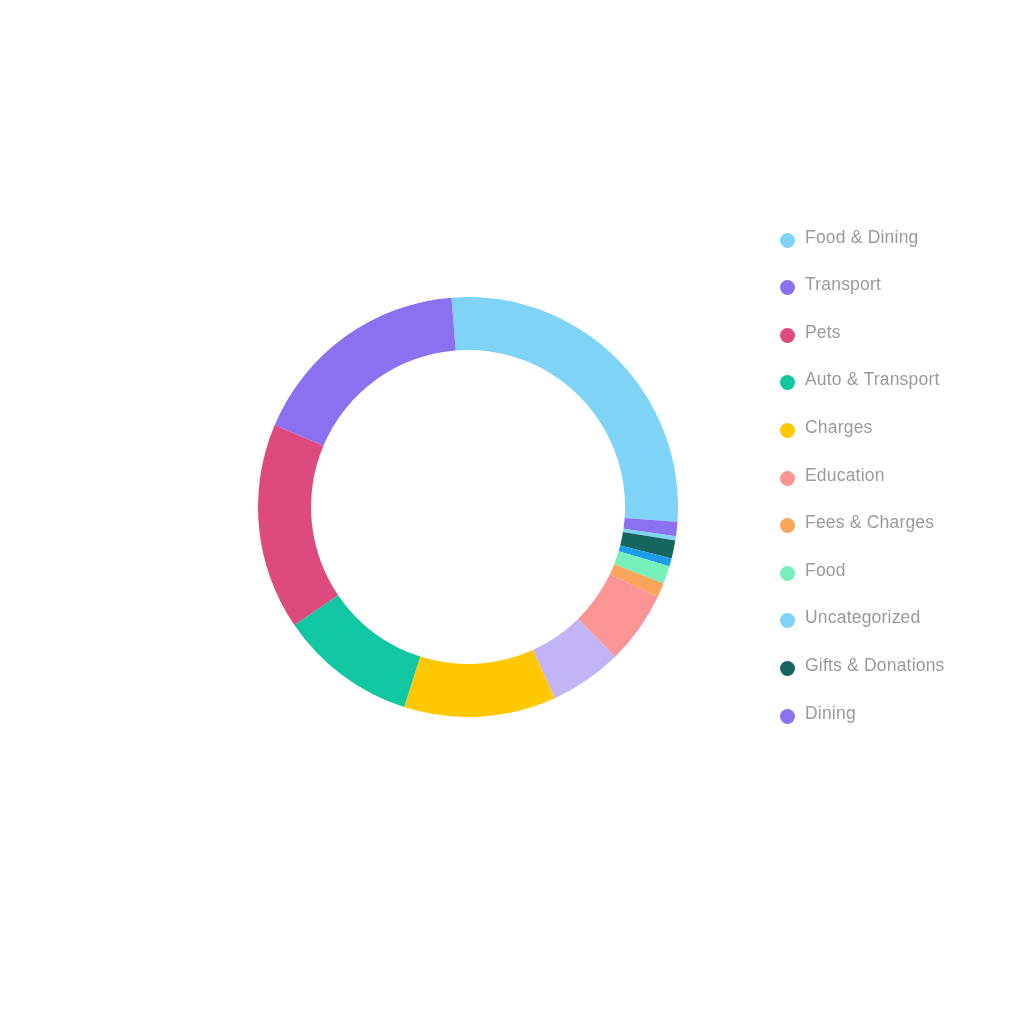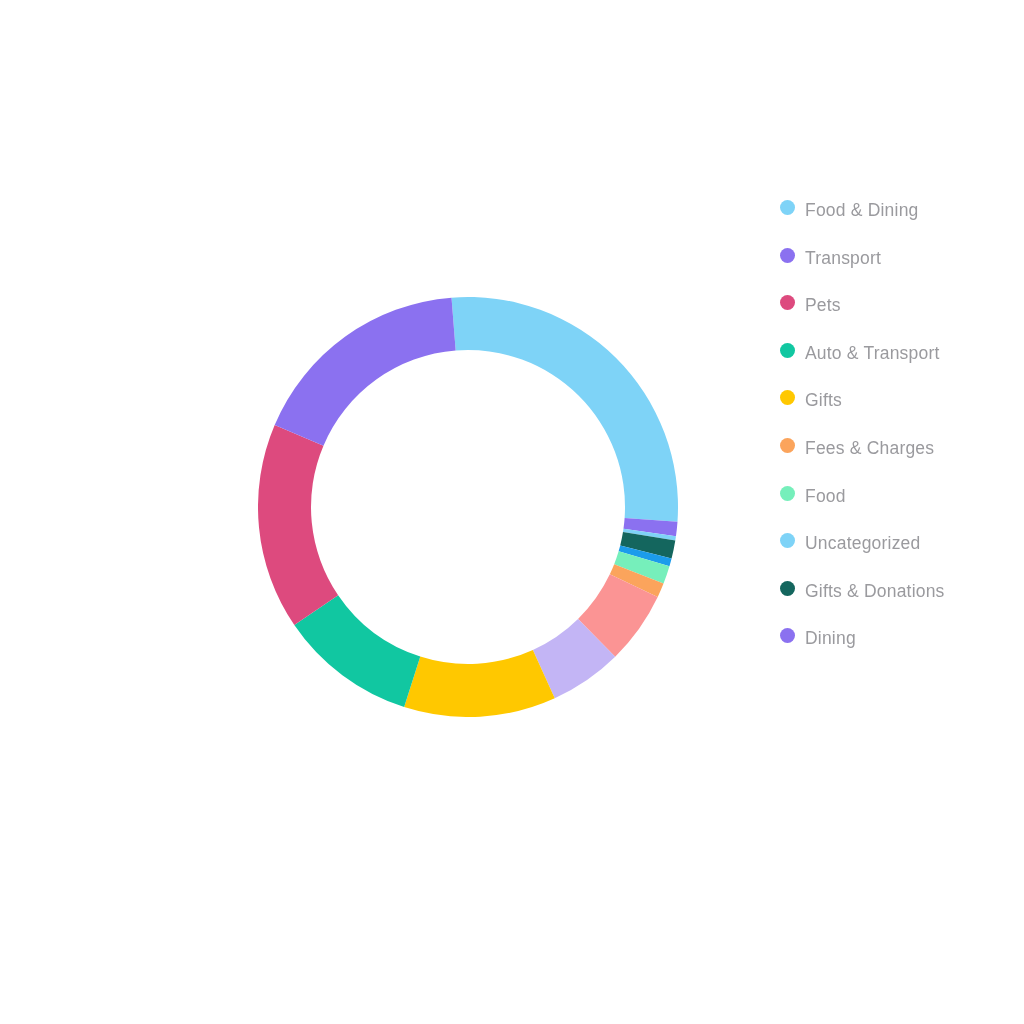--- a/index.html
+++ b/index.html
@@ -34,21 +34,21 @@
     height: 420px;
   }
   #legend {
     position: absolute;
     left: 780px;
     top: 200px;
     width: 240px;
   }
   .legend-item {
     display: flex;
-    align-items: flex-start;
+    align-items: flex-end;
     height: 47.6px;
   }
   .legend-dot {
     width: 15px;
     height: 15px;
     border-radius: 50%;
     flex: 0 0 15px;
     margin-right: 10px;
   }
   .legend-label {
@@ -97,21 +97,25 @@
       <div class="legend-item">
         <span class="legend-dot" style="background: rgb(221, 74, 126);"></span>
         <span class="legend-label">Pets</span>
       </div>
       <div class="legend-item">
         <span class="legend-dot" style="background: rgb(17, 199, 161);"></span>
         <span class="legend-label">Auto &amp; Transport</span>
       </div>
       <div class="legend-item">
         <span class="legend-dot" style="background: rgb(255, 200, 0);"></span>
-        <span class="legend-label">Gifts</span>
+        <span class="legend-label">Charges</span>
+      </div>
+      <div class="legend-item">
+        <span class="legend-dot" style="background: rgb(251, 148, 148);"></span>
+        <span class="legend-label">Education</span>
       </div>
       <div class="legend-item">
         <span class="legend-dot" style="background: rgb(251, 164, 92);"></span>
         <span class="legend-label">Fees &amp; Charges</span>
       </div>
       <div class="legend-item">
         <span class="legend-dot" style="background: rgb(118, 239, 187);"></span>
         <span class="legend-label">Food</span>
       </div>
       <div class="legend-item">

